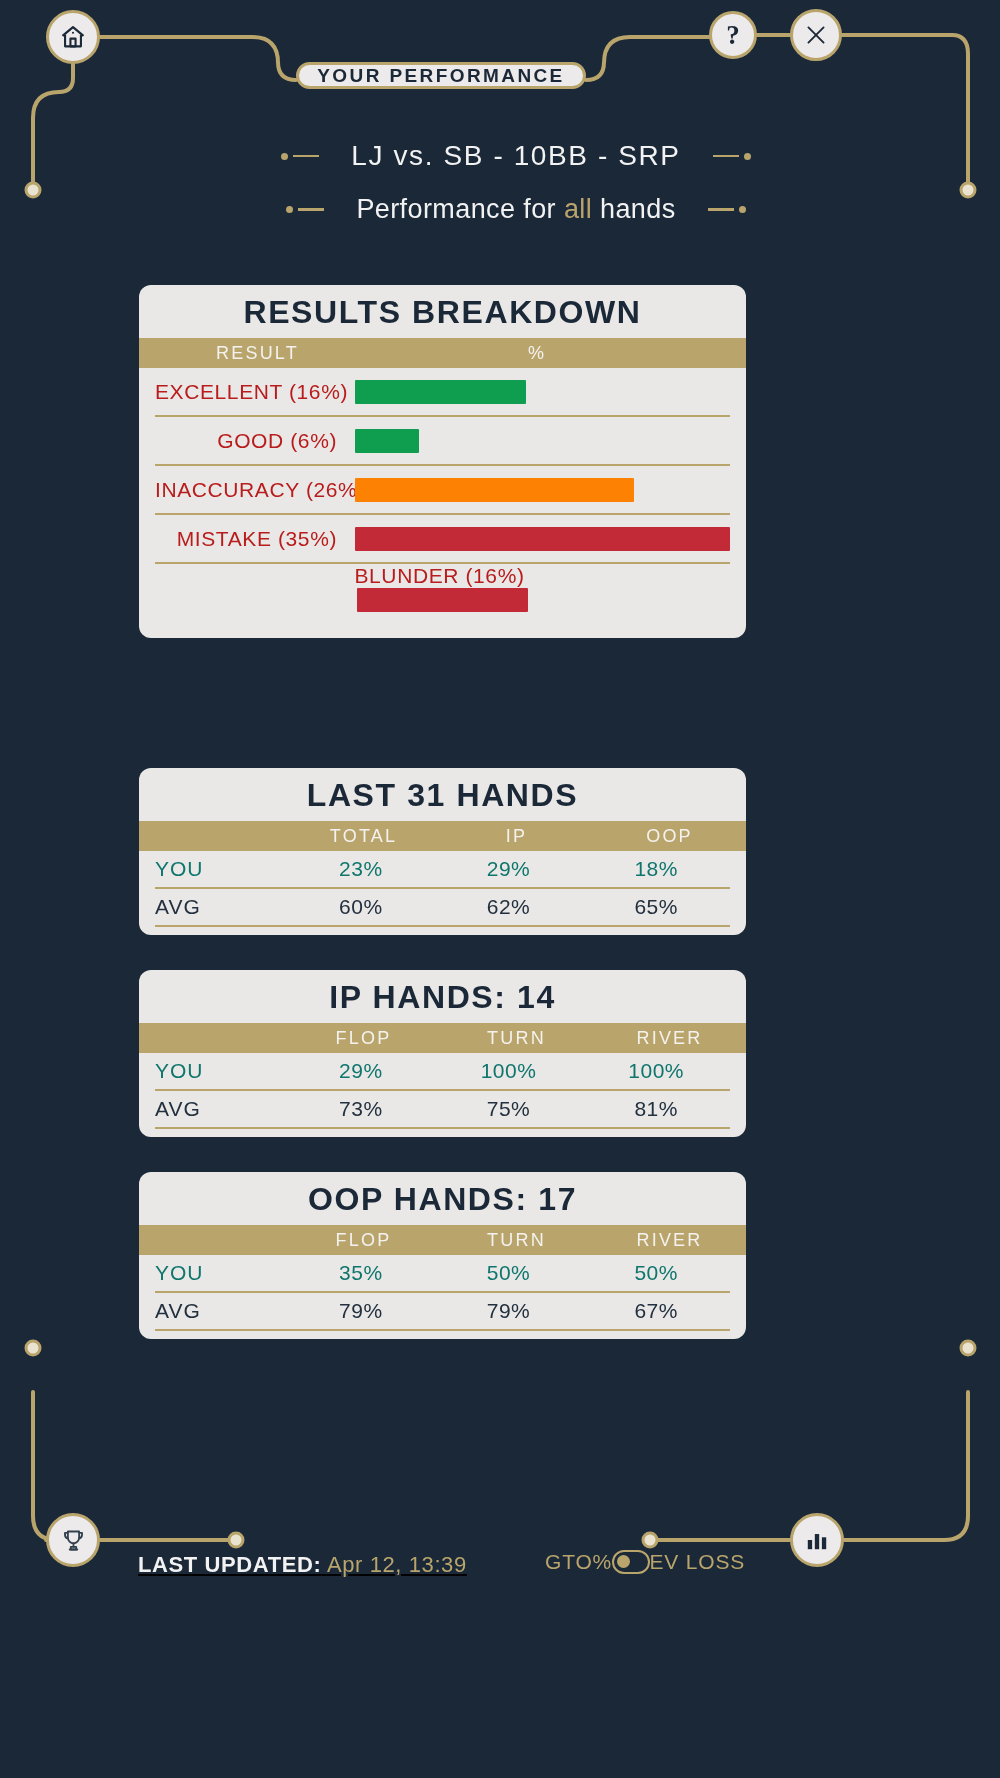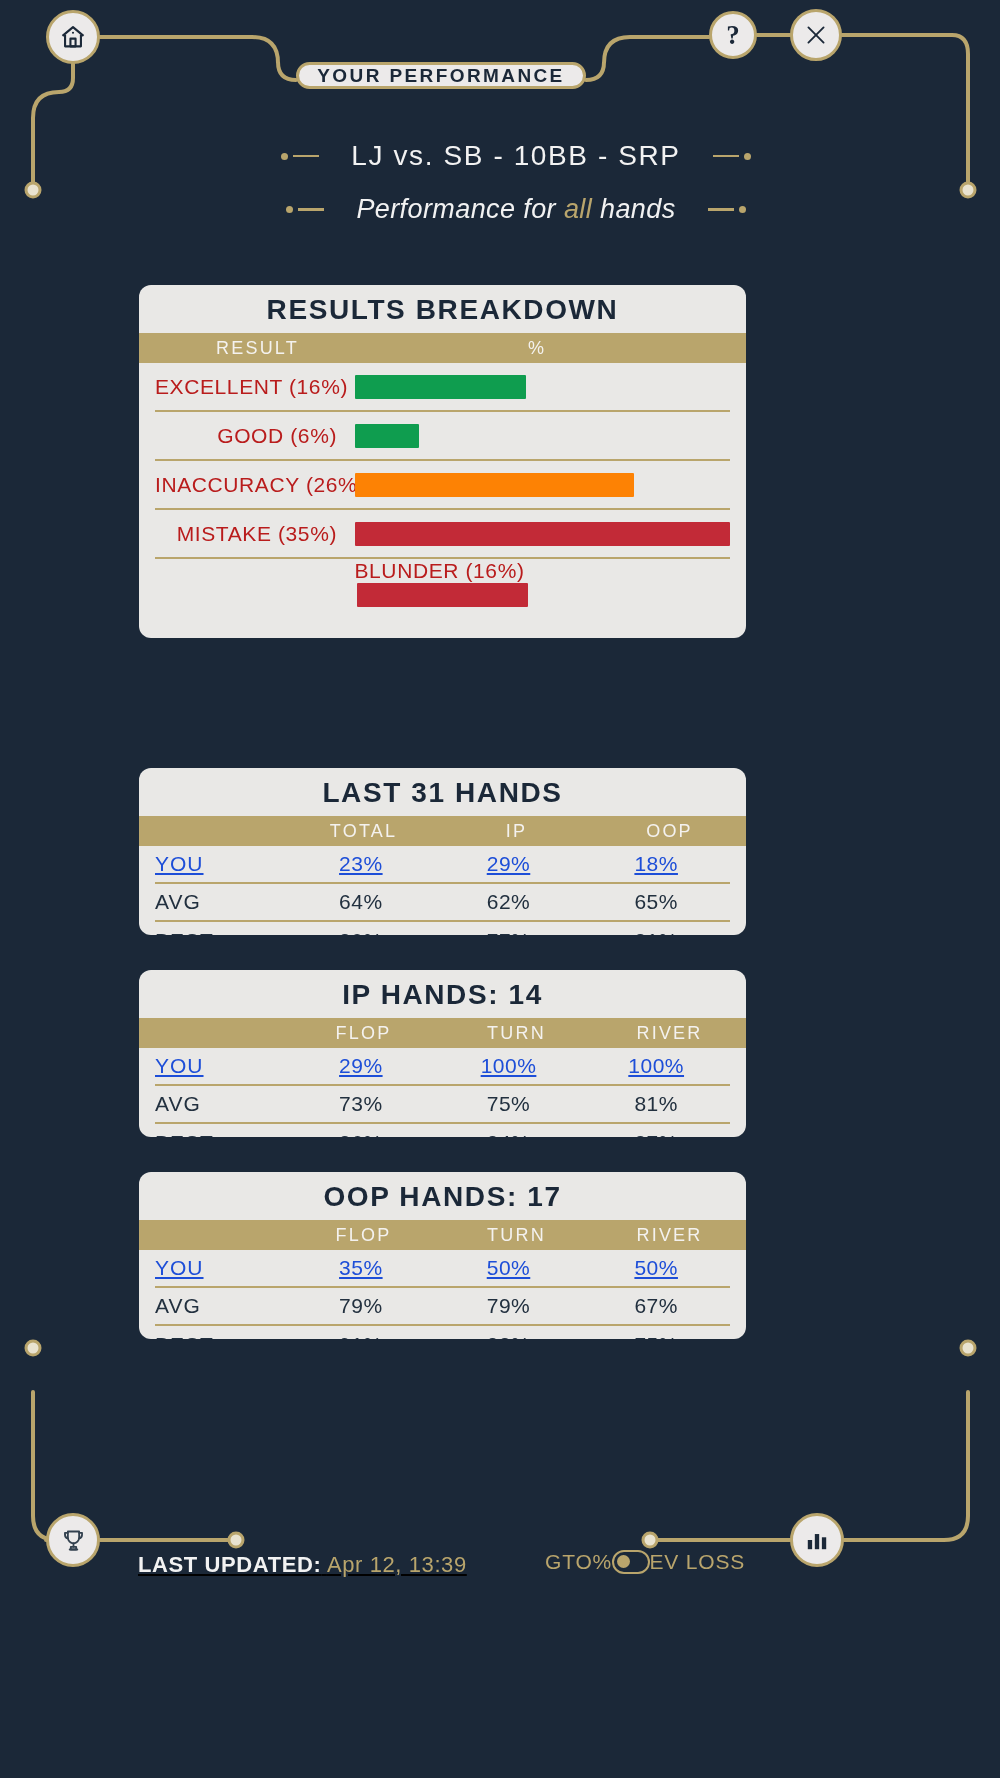--- a/index.html
+++ b/index.html
@@ -60,34 +60,34 @@
 
   .deco { display: flex; align-items: center; gap: 5px; }
   .deco .dot { width: 7px; height: 7px; border-radius: 50%; background: #b9a56c; }
   .deco .bar { width: 26px; height: 2.5px; background: #b9a56c; }
 
   .subtitle-text {
     font-size: 28px; color: #f2f2f2; letter-spacing: 1.6px;
     font-weight: 400; font-stretch: condensed;
   }
   .hands-text {
-    font-size: 27px; color: #f2f2f2; letter-spacing: 0.4px; font-weight: 400; font-style: italic;
+    font-size: 27px; color: #f2f2f2; letter-spacing: 0.4px; font-weight: 400;
   }
   .hands-text .accent { color: #b9a56c; }
 
   
   .card {
     position: absolute;
     background: #e9e8e6;
     border-radius: 12px;
     overflow: hidden;
   }
   .card-title {
     text-align: center;
-    font-size: 28px; font-weight: 700; color: #1b2838;
+    font-size: 32px; font-weight: 700; color: #1b2838;
     letter-spacing: 1.6px; font-stretch: condensed;
     padding: 9px 0 7px;
   }
   .col-head {
     background: #b9a56c;
     display: flex; align-items: center;
     height: 30px;
     color: #f4f2ef;
     font-size: 18px; letter-spacing: 2.2px; font-stretch: condensed;
   }
@@ -124,21 +124,21 @@
 
   .stat-rows { padding: 0 16px; }
   .stat-row {
     height: 38px; display: flex; align-items: center;
     border-bottom: 2px solid #b9a56c;
     font-size: 21px; color: #22303f; font-stretch: condensed;
   }
   .stat-row:last-child { border-bottom: none; }
   .stat-row .rname { width: 132px; text-align: left; letter-spacing: 1px; }
   .stat-row .rval  { flex: 1; text-align: center; letter-spacing: 0.5px; }
-  .stat-row.you { color: #1d4ed8; text-decoration: underline; }
+  .stat-row.you { color: #0f766e; }
 
   
   #pager {
     position: absolute; top: 793px; left: 0; width: 1000px;
     display: flex; justify-content: center; gap: 39px;
   }
   #pager .pdot {
     width: 11px; height: 11px; border-radius: 50%;
     background: #f3efe3;
     box-shadow: 0 0 0 3px #b9a56c;
@@ -323,21 +323,21 @@
       </div>
       <div class="stat-rows">
         <div class="stat-row you">
           <span class="rname">YOU</span>
           <span class="rval">23%</span>
           <span class="rval">29%</span>
           <span class="rval">18%</span>
         </div>
         <div class="stat-row">
           <span class="rname">AVG</span>
-          <span class="rval">64%</span>
+          <span class="rval">60%</span>
           <span class="rval">62%</span>
           <span class="rval">65%</span>
         </div>
         <div class="stat-row">
           <span class="rname">BEST</span>
           <span class="rval">80%</span>
           <span class="rval">77%</span>
           <span class="rval">81%</span>
         </div>
       </div>

